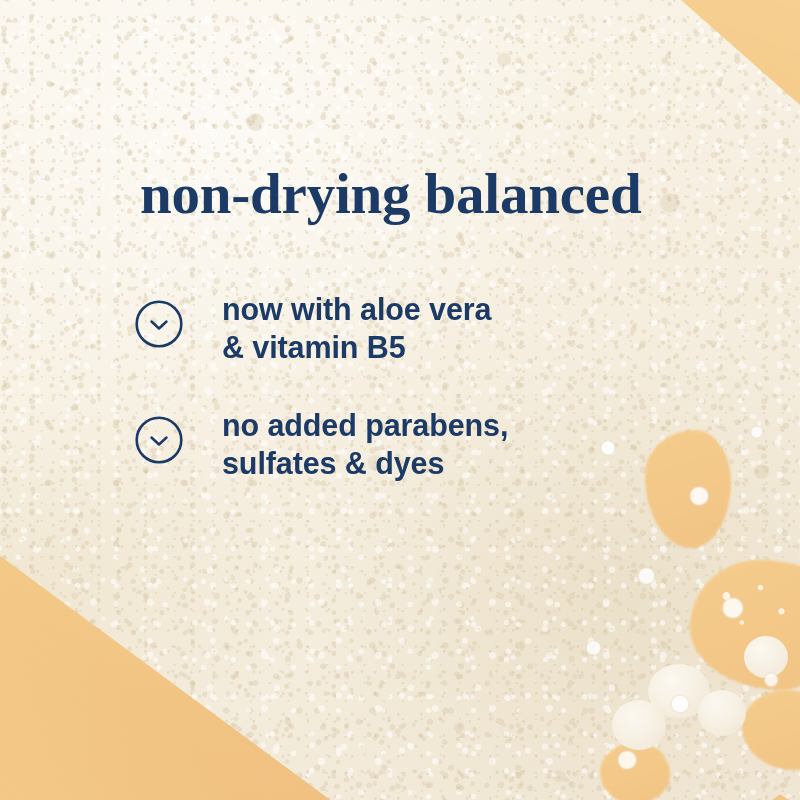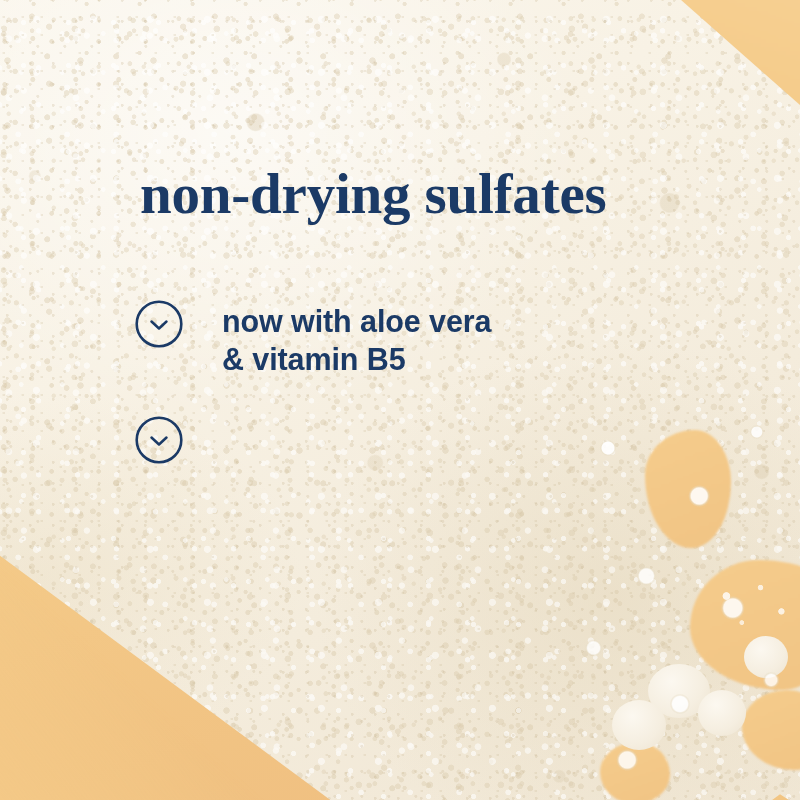--- a/index.html
+++ b/index.html
@@ -284,21 +284,21 @@
 
   .check-circle svg {
     display: block;
     width: 48px;
     height: 48px;
   }
 
   .bullet-text {
     position: absolute;
     left: 87px;
-    top: 12px;
+    top: 0;
     font-family: "Liberation Sans", sans-serif;
     font-size: 30.5px;
     font-weight: 700;
     color: #1B3A66;
     line-height: 38px;
     letter-spacing: -0.1px;
     white-space: pre-line;
   }
 </style>
 </head>
@@ -327,21 +327,21 @@
   <div class="foam-lobe lobe-2"></div>
   <div class="foam-lobe lobe-3"></div>
   <div class="foam-lobe lobe-4"></div>
 
   <div class="gloss-bubbles"></div>
   <div class="droplets"></div>
 
   <div class="peach-wedge-bl"></div>
   <div class="wedge-feather"></div>
 
-  <div class="headline">non-drying sulfates</div>
+  <div class="headline">non-drying balanced</div>
 
   <div class="bullet-list">
 
     <div class="bullet-row">
       <span class="check-circle">
         <svg viewBox="0 0 48 48" xmlns="http://www.w3.org/2000/svg">
           <circle cx="24" cy="24" r="22.3" fill="none" stroke="#1B3A66" stroke-width="2.6"></circle>
           <polyline points="16.5,21.5 24,28.5 31.5,21.5" fill="none" stroke="#1B3A66" stroke-width="2.5" stroke-linecap="round" stroke-linejoin="round"></polyline>
         </svg>
       </span>
@@ -349,17 +349,19 @@
 &amp; vitamin B5</div>
     </div>
 
     <div class="bullet-row">
       <span class="check-circle">
         <svg viewBox="0 0 48 48" xmlns="http://www.w3.org/2000/svg">
           <circle cx="24" cy="24" r="22.3" fill="none" stroke="#1B3A66" stroke-width="2.6"></circle>
           <polyline points="16.5,21.5 24,28.5 31.5,21.5" fill="none" stroke="#1B3A66" stroke-width="2.5" stroke-linecap="round" stroke-linejoin="round"></polyline>
         </svg>
       </span>
+      <div class="bullet-text">no added parabens,
+sulfates &amp; dyes</div>
     </div>
 
 
   </div>
 </div>
 
 </body></html>

